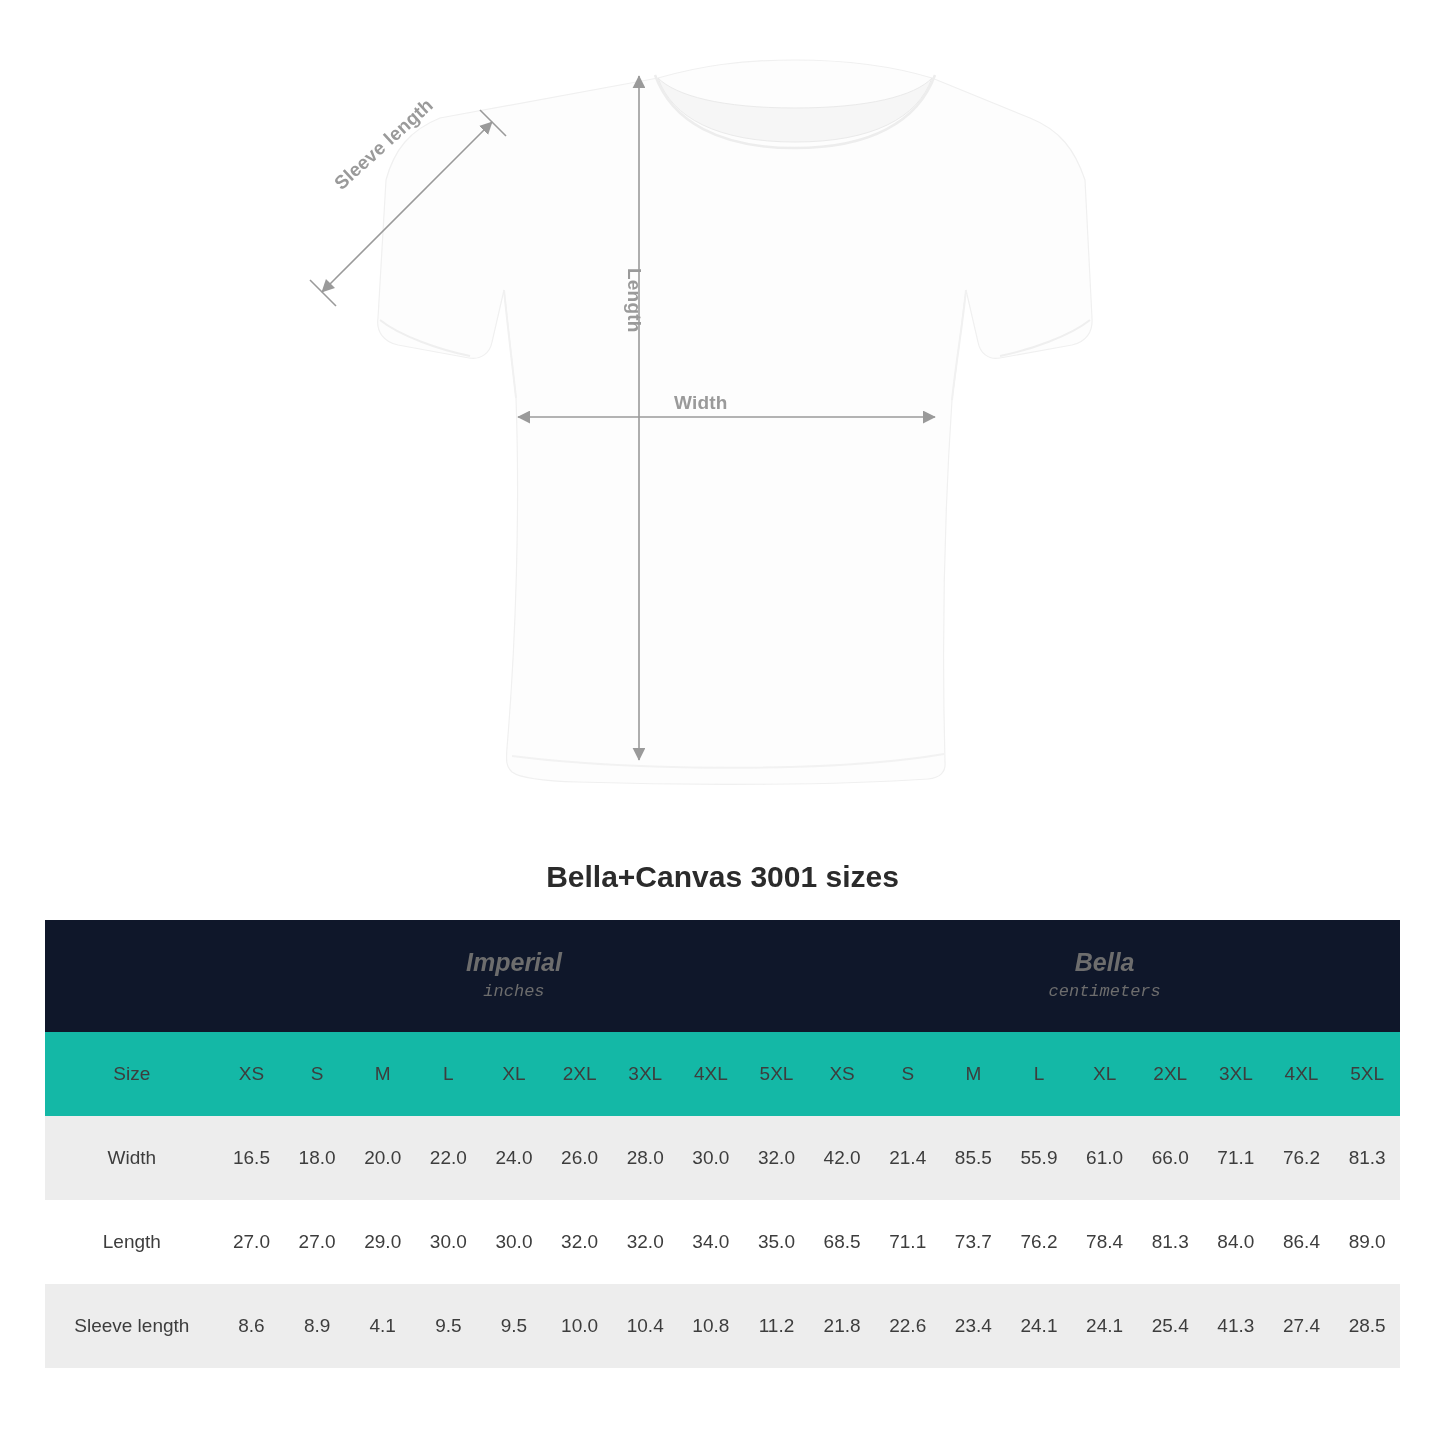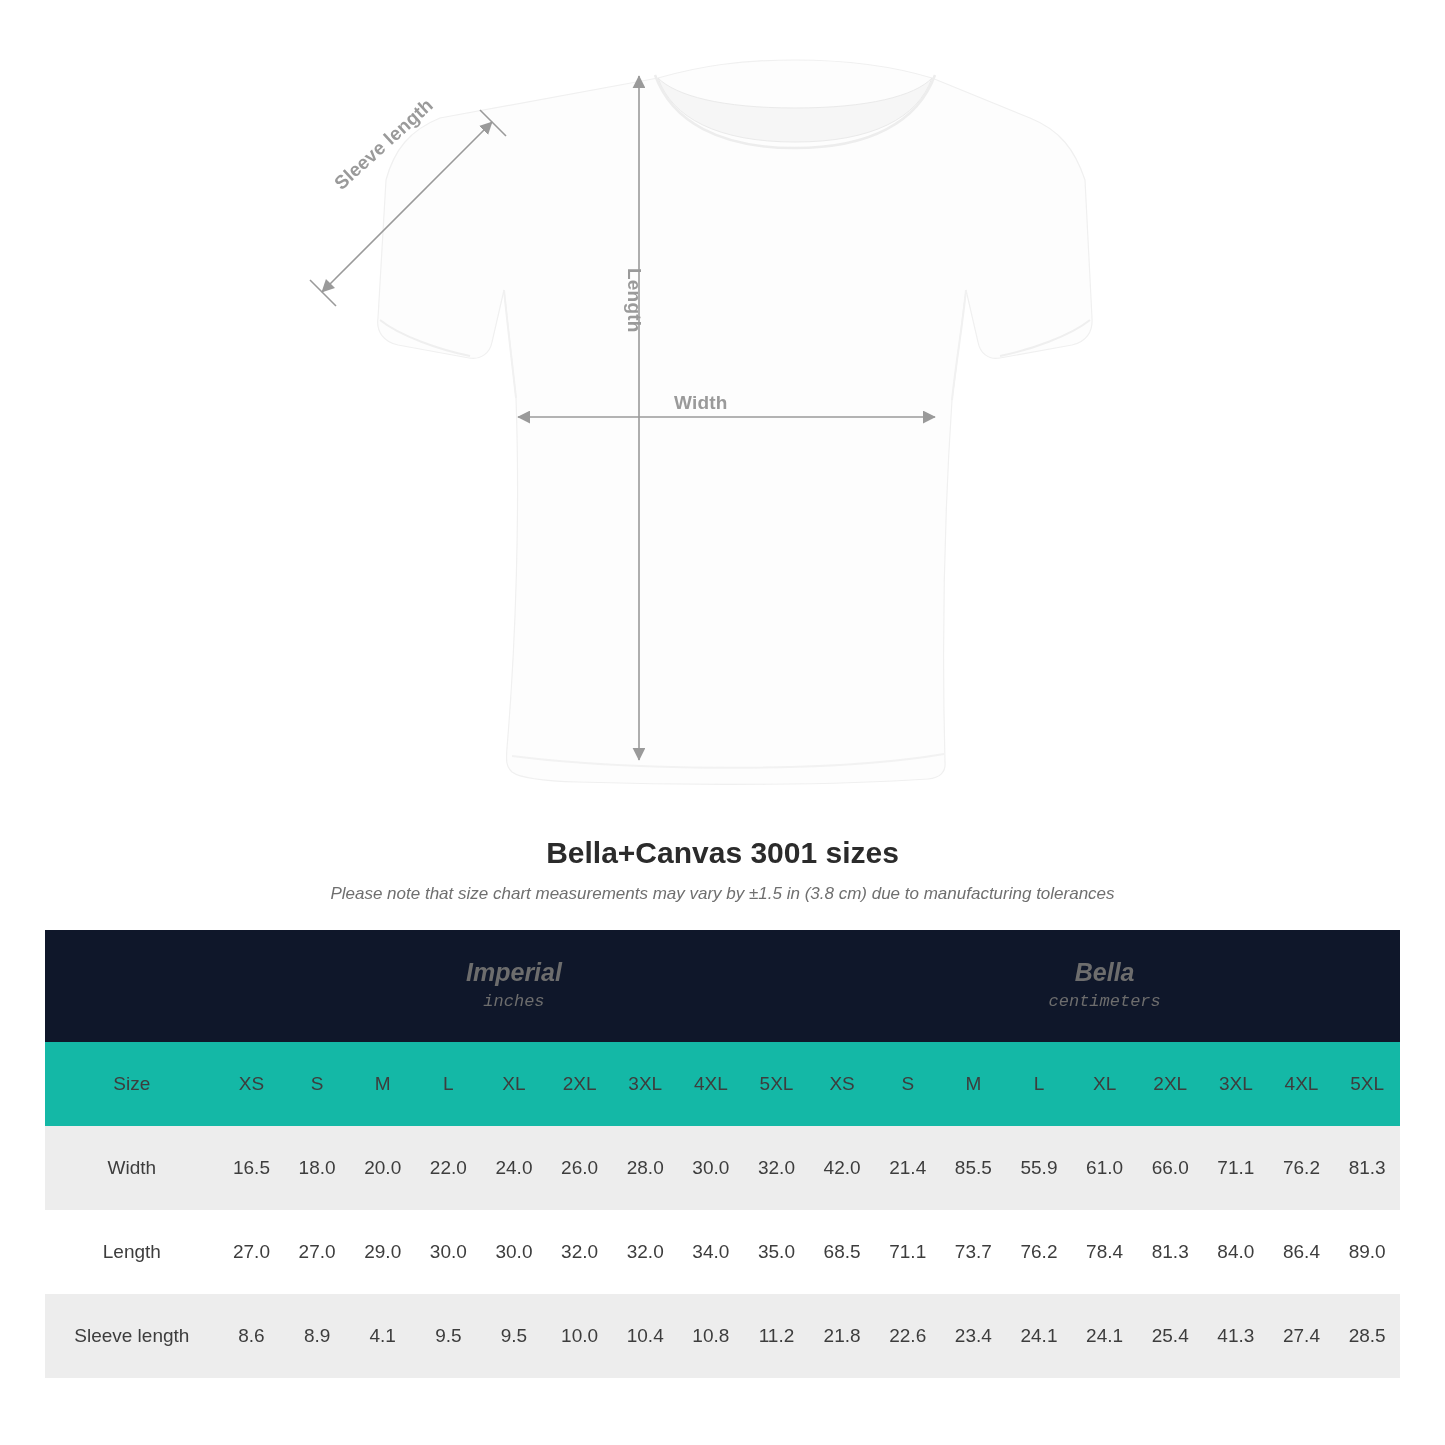--- a/index.html
+++ b/index.html
@@ -52,21 +52,21 @@
     transform-origin: left top;
   }
   .label-width {
     left: 674px;
     top: 392px;
   }
 
   
   .title-block {
     text-align: center;
-    margin-top: 6px;
+    margin-top: 30px;
   }
   .chart-title {
     font-size: 30px;
     font-weight: bold;
     color: #2b2b2b;
     margin: 0;
   }
   .chart-note {
     font-size: 17px;
     font-style: italic;
@@ -208,21 +208,20 @@
       </g>
     </svg>
 
     <div class="dim-label label-sleeve">Sleeve length</div>
     <div class="dim-label label-length">Length</div>
     <div class="dim-label label-width">Width</div>
   </div>
 
   <div class="title-block">
     <h1 class="chart-title">Bella+Canvas 3001 sizes</h1>
-    <p class="chart-note">Please note that size chart measurements may vary by ±1.5 in (3.8 cm) due to manufacturing tolerances</p>
   </div>
 
   <div class="table-wrap">
     <table class="size-table">
       <colgroup>
         <col class="col-label">
         <col class="col-data">
           <col class="col-data">
           <col class="col-data">
           <col class="col-data">

